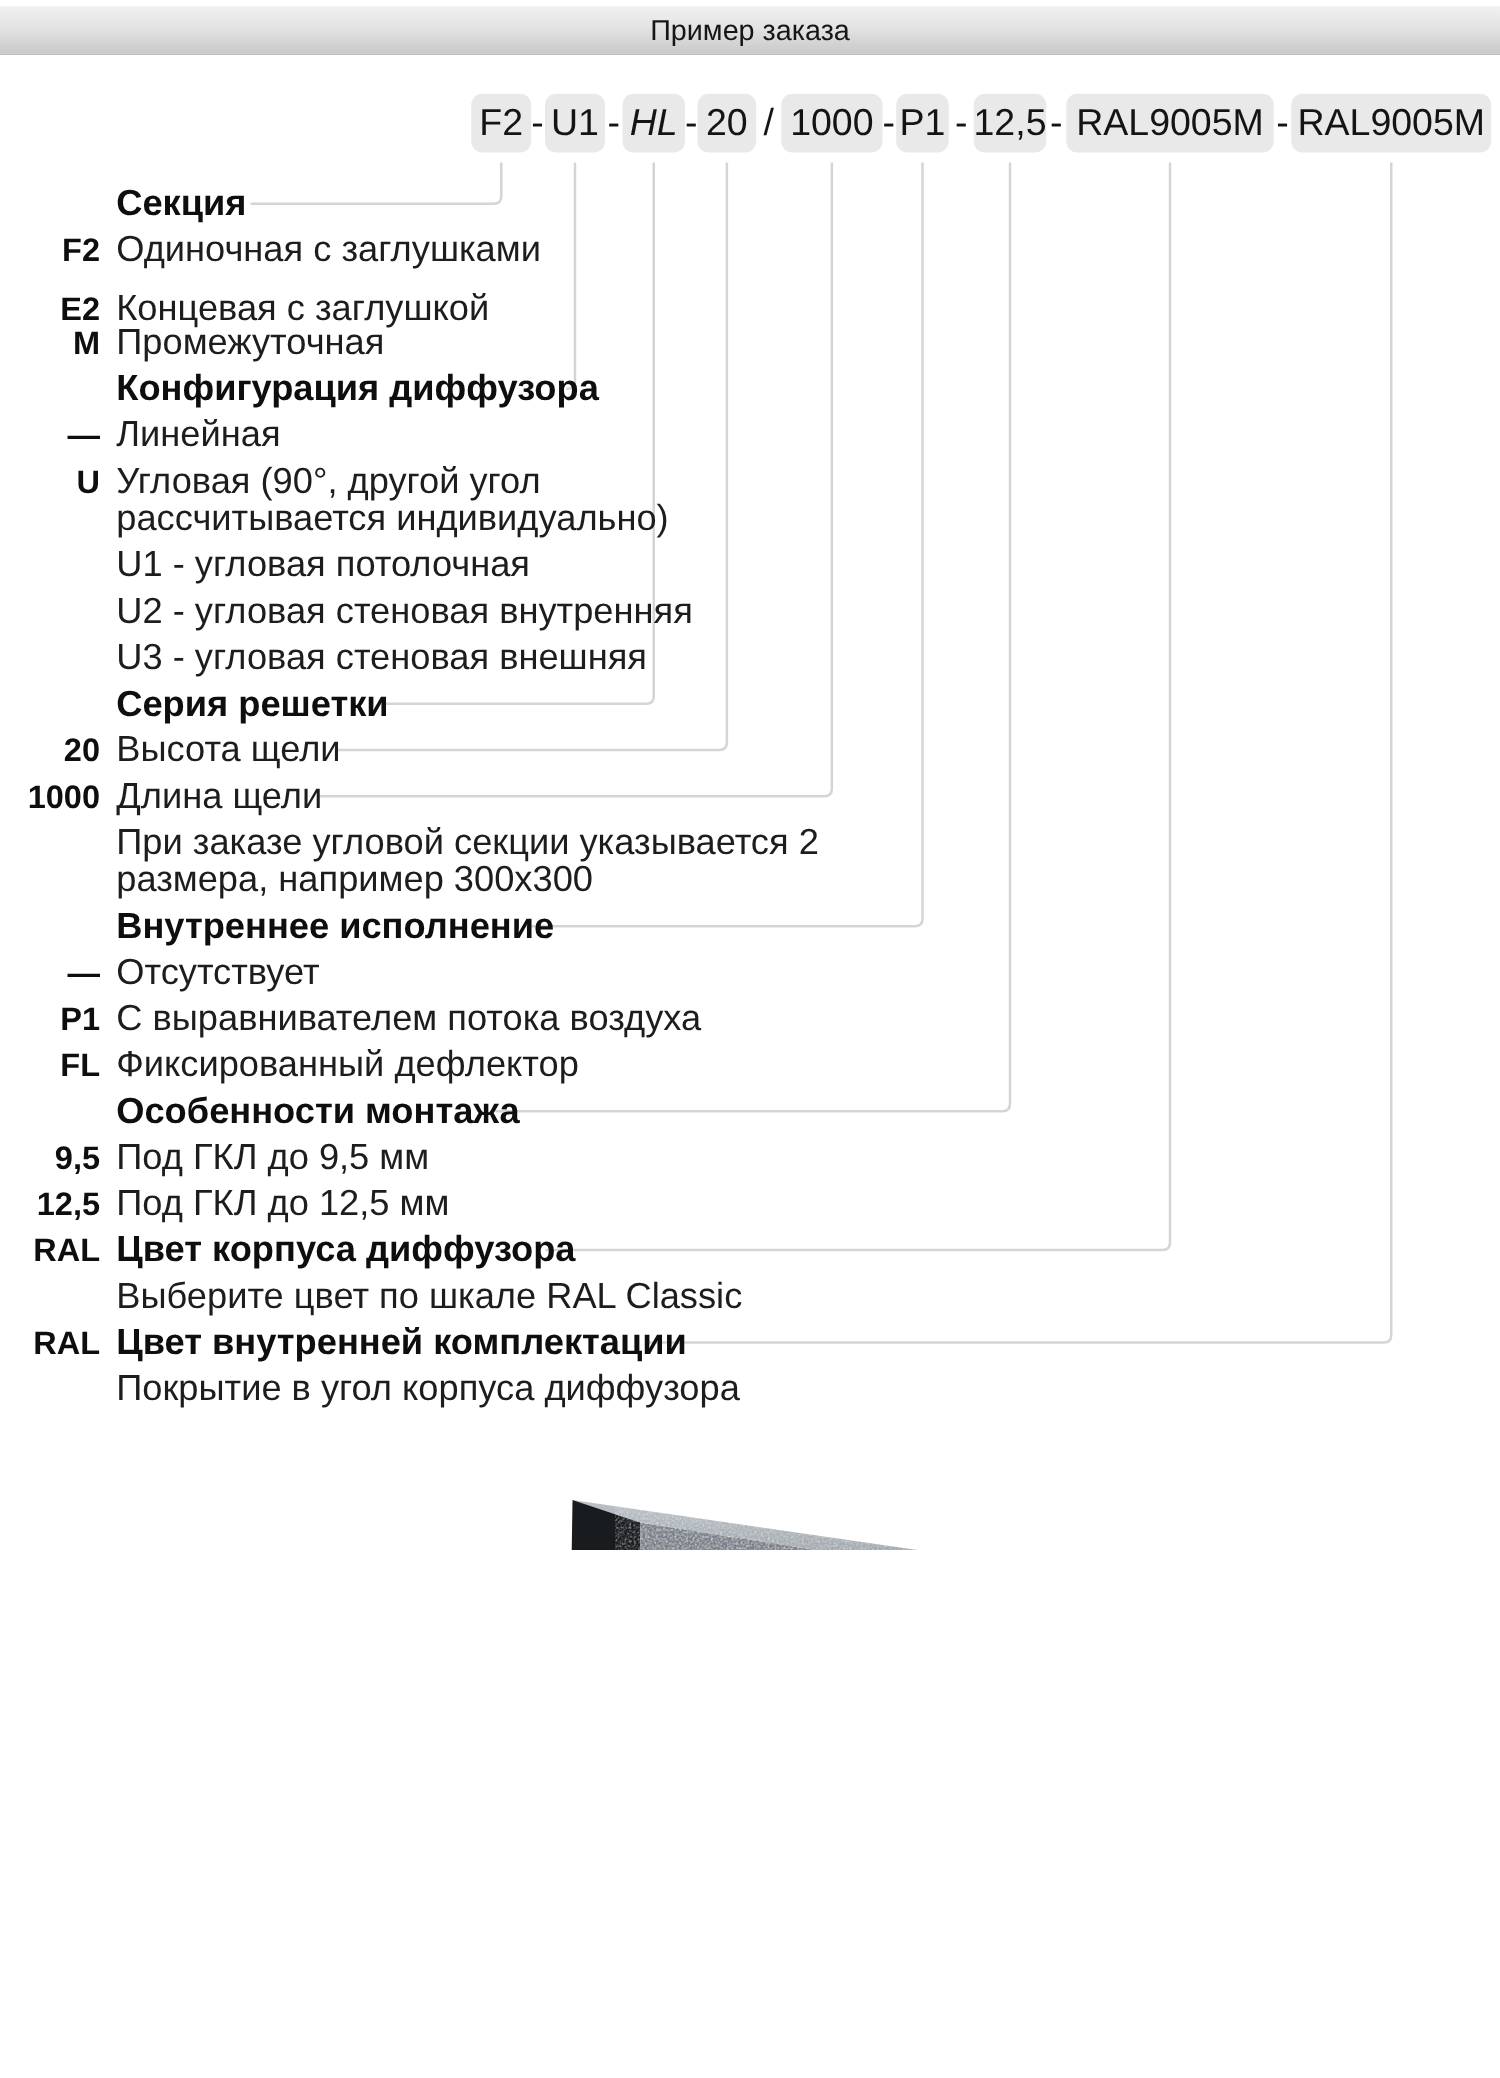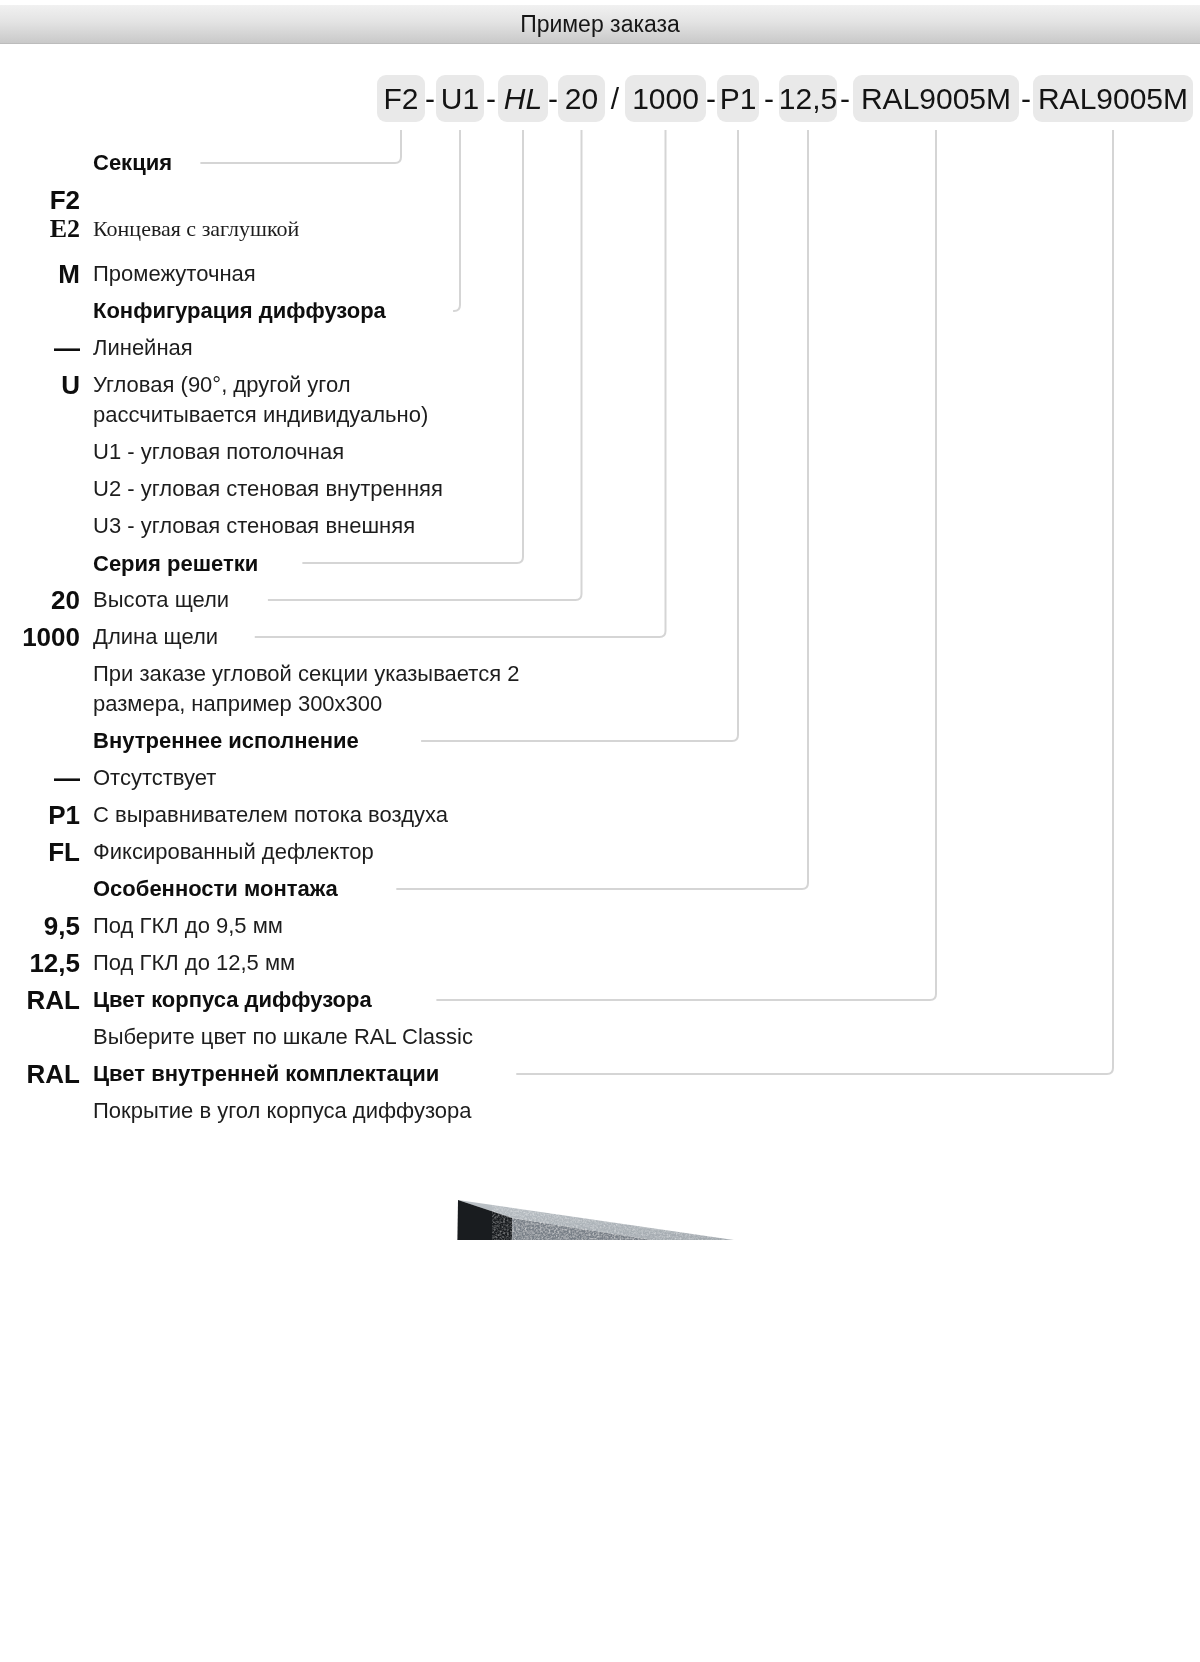--- a/index.html
+++ b/index.html
@@ -8,21 +8,21 @@
   .titlebar{position:absolute;top:5px;left:0;width:100%;height:38px;
     background:linear-gradient(180deg,#f1f1f1 0%,#e3e3e3 45%,#c9c9c9 100%);
     border-bottom:1px solid #bcbcbc;text-align:center;line-height:38px;
     font-size:23px;color:#161616;}
   .codebox{position:absolute;top:75px;height:47px;background:#e9e9e9;border-radius:9px;
     display:flex;align-items:center;justify-content:center;font-size:30px;color:#141414;}
   .sep{position:absolute;top:75px;height:47px;line-height:47px;font-size:30px;color:#141414;
     transform:translateX(-50%);}
   .lrow{position:absolute;left:12px;height:38px;display:flex;align-items:center;white-space:nowrap;}
   .lcode{display:inline-block;width:68px;text-align:right;font-weight:bold;font-size:26px;color:#0e0e0e;flex:none;}
-  .llabel{margin-left:13px;font-size:22px;color:#1d1d1d;}
+  .llabel{margin-left:13px;font-size:29px;color:#1d1d1d;}
   .llabel.bold{font-weight:bold;color:#0e0e0e;}
   svg.overlay{position:absolute;left:0;top:0;pointer-events:none;}
   #photo{position:absolute;left:0;top:1100px;}
 </style>
 </head>
 <body>
 
 <div id="page">
 
   <div class="titlebar">
@@ -60,22 +60,23 @@
       <span class="sep" style="left: 845px;">-</span>
       <span class="sep" style="left: 1026px;">-</span>
     </div>
   <div id="legendRows">
       <div class="lrow" style="top: 144px;">
         <span class="lcode"></span>
         <span class="llabel bold">Секция</span>
       </div>
       <div class="lrow" style="top: 181px;">
         <span class="lcode">F2</span>
-      </div>
-      <div class="lrow" style="top: 210px; font-family: Liberation Serif, serif;">
+        <span class="llabel">Одиночная с заглушками</span>
+      </div>
+      <div class="lrow" style="top: 228px;">
         <span class="lcode">E2</span>
         <span class="llabel">Концевая с заглушкой</span>
       </div>
       <div class="lrow" style="top: 255px;">
         <span class="lcode">M</span>
         <span class="llabel">Промежуточная</span>
       </div>
       <div class="lrow" style="top: 292px;">
         <span class="lcode"></span>
         <span class="llabel bold">Конфигурация диффузора</span>

